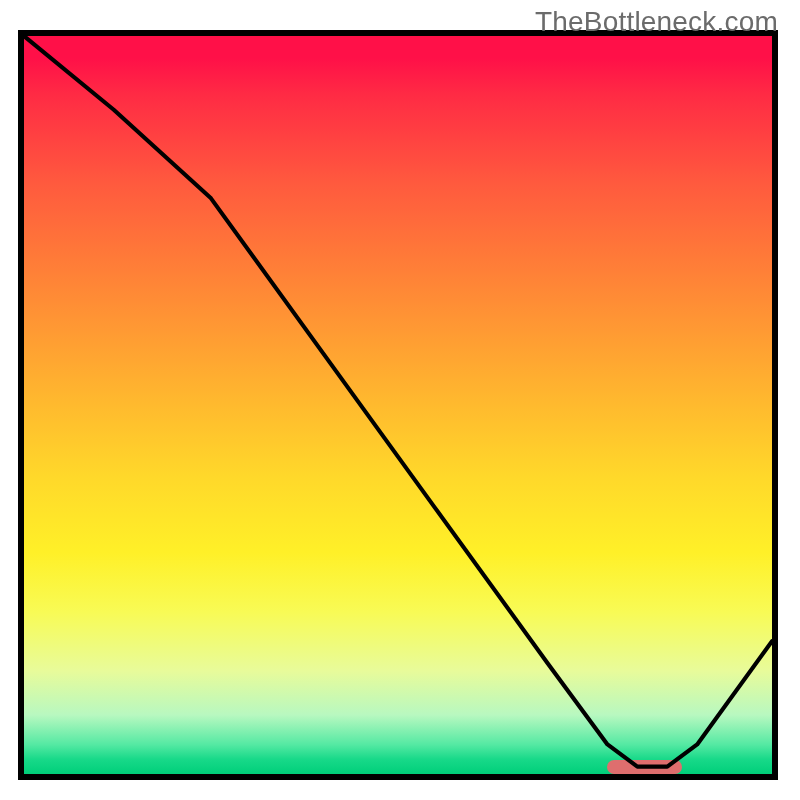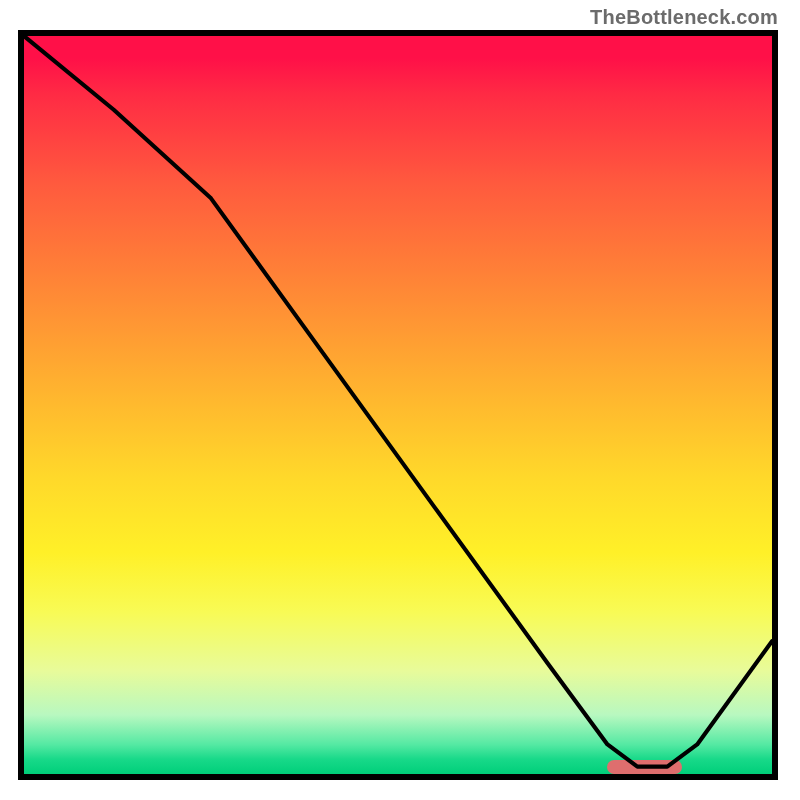--- a/index.html
+++ b/index.html
@@ -8,22 +8,22 @@
     height: 800px;
     background: #ffffff;
     position: relative;
     font-family: Arial, sans-serif;
     overflow: hidden;
   }
   .watermark {
     position: absolute;
     top: 6px;
     right: 22px;
-    font-size: 20px;
-    font-weight: 700;
+    font-size: 28px;
+    font-weight: 400;
     color: #6b6b6b;
     letter-spacing: 0.2px;
     z-index: 10;
   }
   .plot-outer {
     position: absolute;
     left: 18px;
     top: 30px;
     width: 760px;
     height: 750px;

